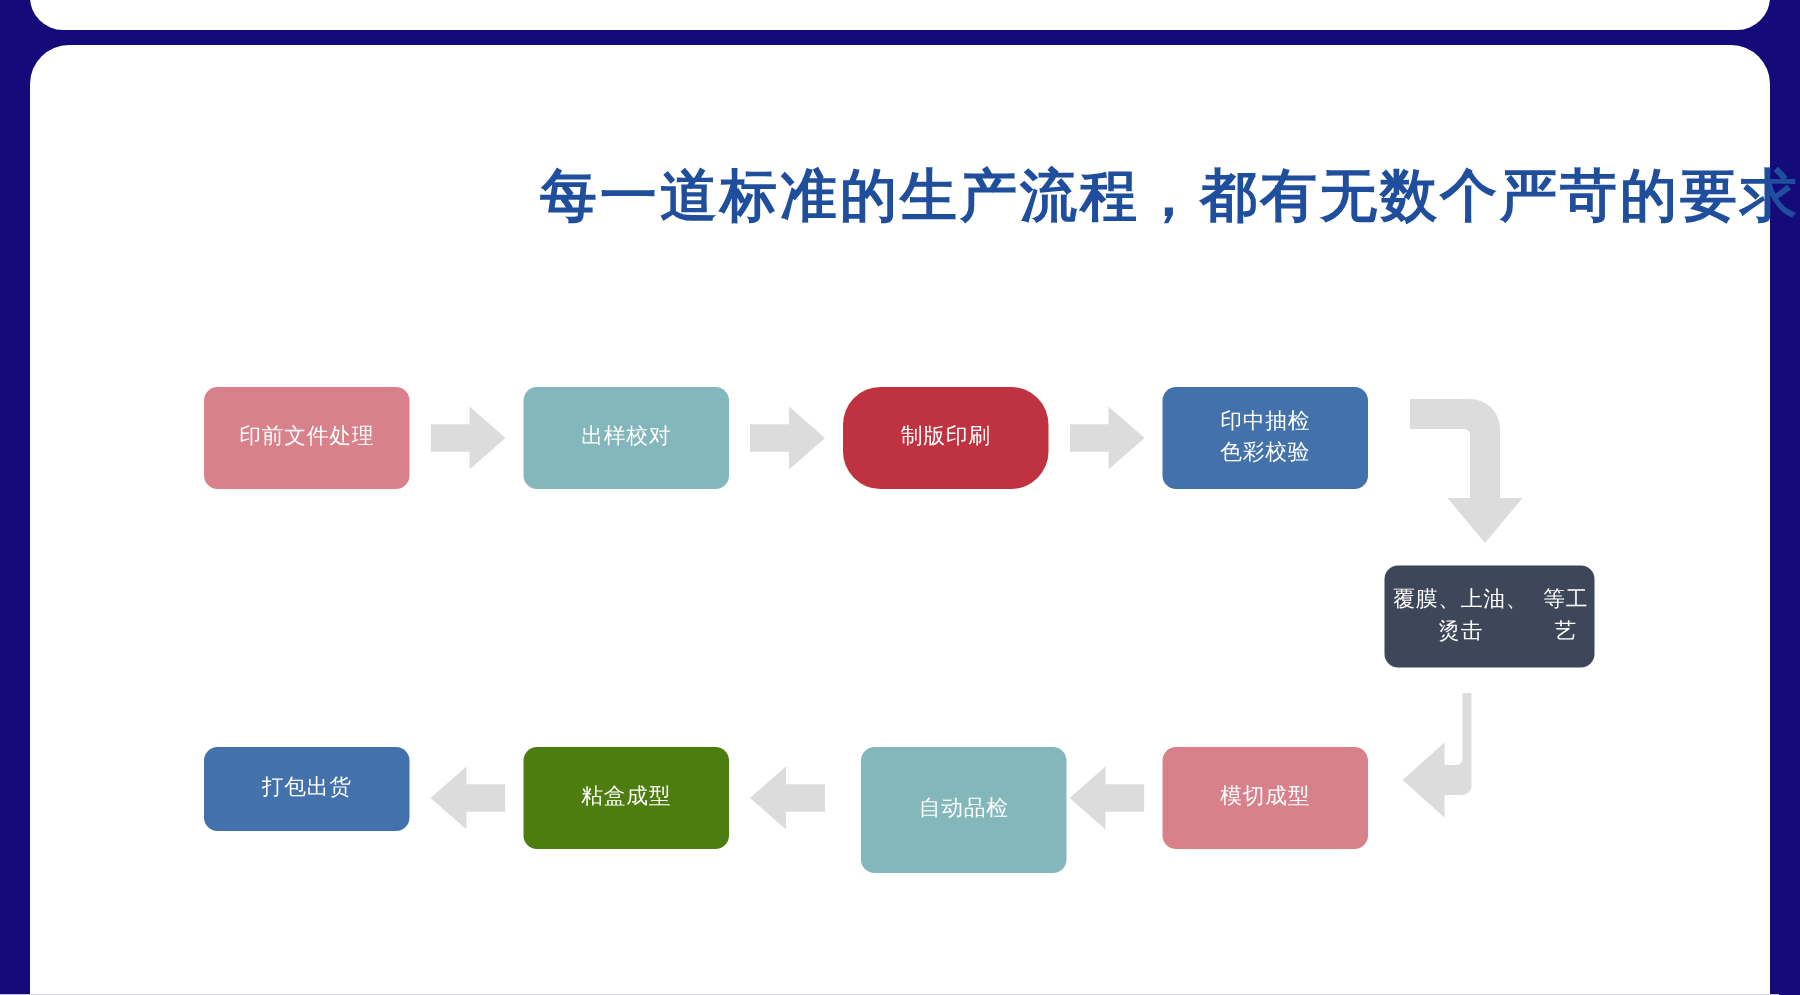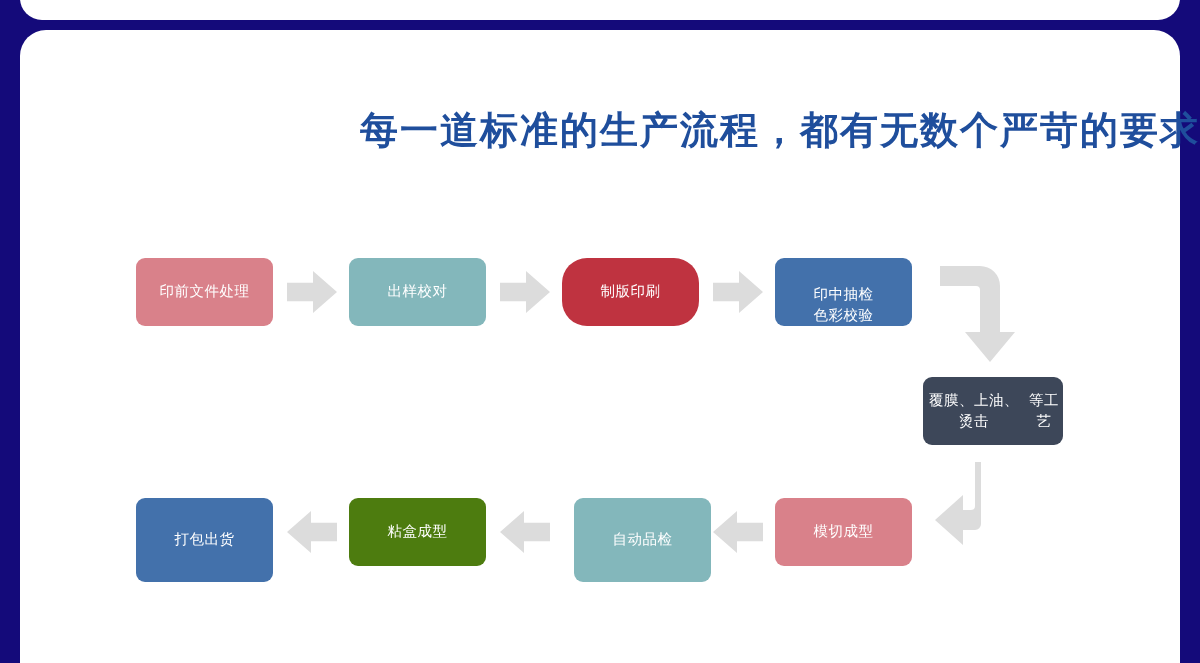--- a/index.html
+++ b/index.html
@@ -98,21 +98,21 @@
   </div>
 
   <div class="arrow-right" style="left:500px; top:271px; width:50px; height:42px;"></div>
 
   <div class="node" style="left:562px; top:258px; width:137px; height:68px; background:#bf3340;border-radius:25px;">
     <span>制版印刷</span>
   </div>
 
   <div class="arrow-right" style="left:713px; top:271px; width:50px; height:42px;"></div>
 
-  <div class="node" style="left:775px; top:258px; width:137px; height:68px; background:#4371ab; flex-direction:column;justify-content:flex-end;">
+  <div class="node" style="left:775px; top:258px; width:137px; height:68px; background:#4371ab; flex-direction:column;">
     <span>印中抽检</span>
     <span>色彩校验</span>
   </div>
 
   <div class="elbow" style="left:940px; top:262px; width:75px; height:100px;">
     <svg width="75" height="100" viewBox="0 0 75 100">
       <path d="M0 4 H40 A20 20 0 0 1 60 24 V70 H75 L50 100 L25 70 H40 V28 A4 4 0 0 0 36 24 H0 Z" fill="#dcdcdc"></path>
     </svg>
   </div>
 
@@ -138,17 +138,17 @@
   </div>
 
   <div class="arrow-left" style="left:500px; top:511px; width:50px; height:42px;"></div>
 
   <div class="node" style="left:349px; top:498px; width:137px; height:68px; background:#4d7c0f;">
     <span>粘盒成型</span>
   </div>
 
   <div class="arrow-left" style="left:287px; top:511px; width:50px; height:42px;"></div>
 
-  <div class="node" style="left:136px; top:498px; width:137px; height:84px; background:#4371ab;">
+  <div class="node" style="left:136px; top:498px; width:137px; height:56px; background:#4371ab;">
     <span>打包出货</span>
   </div>
 
 </div>
 
 </body></html>

